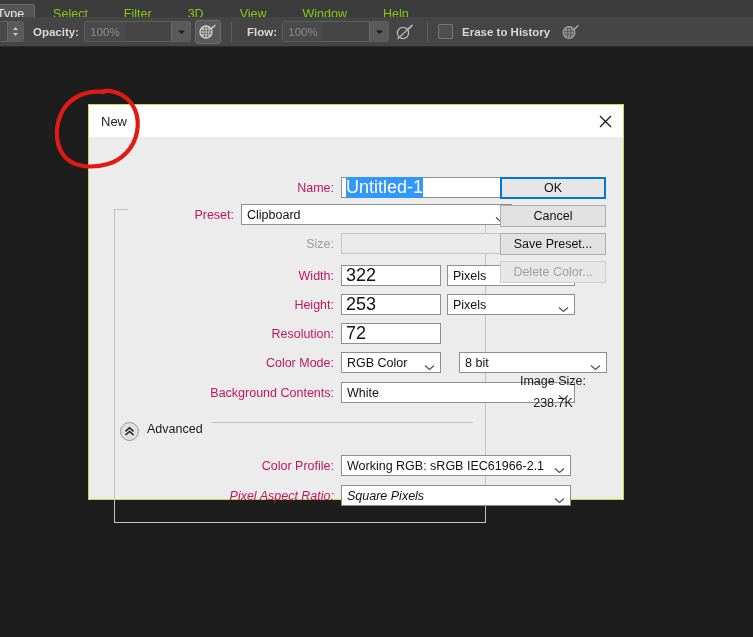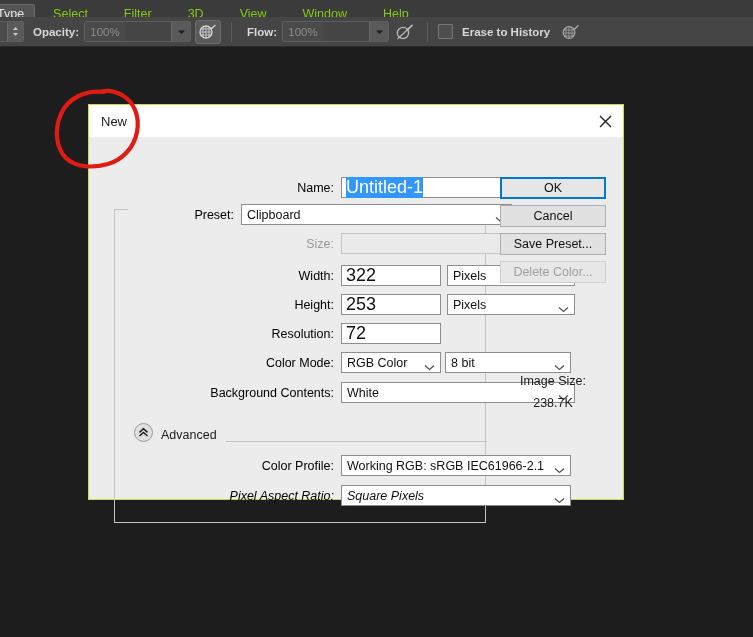--- a/index.html
+++ b/index.html
@@ -180,21 +180,21 @@
   
   .row {
     position: absolute;
     display: flex;
     align-items: center;
     height: 21px;
   }
   .lbl {
     text-align: right;
     font-size: 12.5px;
-    color: #000000;
+    color: #be185d;
     padding-right: 7px;
     white-space: nowrap;
   }
   .lbl.dim { color: #9a9a9a; }
 
   .tfield {
     height: 21px;
     box-sizing: border-box;
     background: #ffffff;
     border: 1px solid #8e8e8e;
@@ -287,24 +287,24 @@
     left: 404px;
     width: 120px;
     text-align: center;
     font-size: 12.5px;
     color: #1a1a1a;
   }
 
   
   .adv-wrap {
     position: absolute;
-    left: 45px; top: 285px;
+    left: 31px; top: 285px;
     width: 355px; height: 20px;
     display: flex;
-    align-items: flex-end;
+    align-items: flex-start;
   }
   .adv-btn {
     width: 17px; height: 17px;
     border-radius: 50%;
     background: #e0e0e0;
     border: 1px solid #9a9a9a;
     display: flex; align-items: center; justify-content: center;
     cursor: pointer;
   }
   .adv-label {
@@ -494,21 +494,21 @@
     <div class="row" style="left:120px; top:215px;">
       <div class="lbl" style="width:125px;">Color Mode:</div>
       <div class="combo" style="width:100px;">
         <span>RGB Color</span>
         <span class="chev">
           <svg width="11" height="7" viewBox="0 0 11 7">
               <path d="M1 1.5 L5.5 5.5 L10 1.5" fill="none" stroke="#555" stroke-width="1.3"></path>
             </svg>
         </span>
       </div>
-      <div class="combo" style="width:126px; margin-left:4px;">
+      <div class="combo" style="width:148px; margin-left:18px;">
         <span>8 bit</span>
         <span class="chev">
           <svg width="11" height="7" viewBox="0 0 11 7">
               <path d="M1 1.5 L5.5 5.5 L10 1.5" fill="none" stroke="#555" stroke-width="1.3"></path>
             </svg>
         </span>
       </div>
     </div>
 
     <div class="row" style="left:33px; top:245px;">

